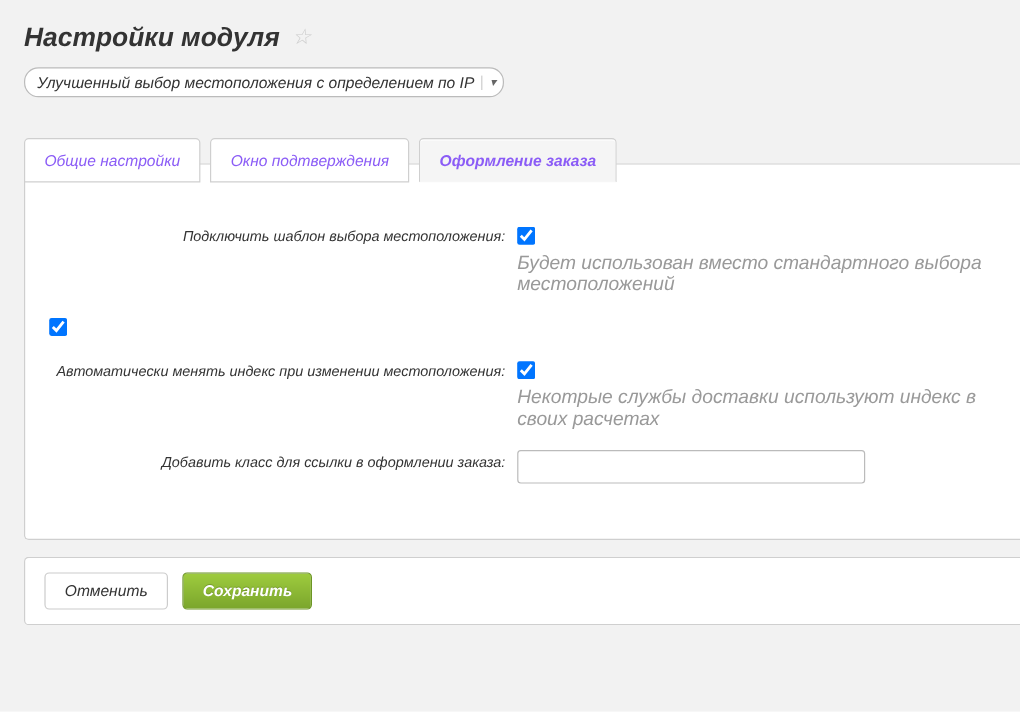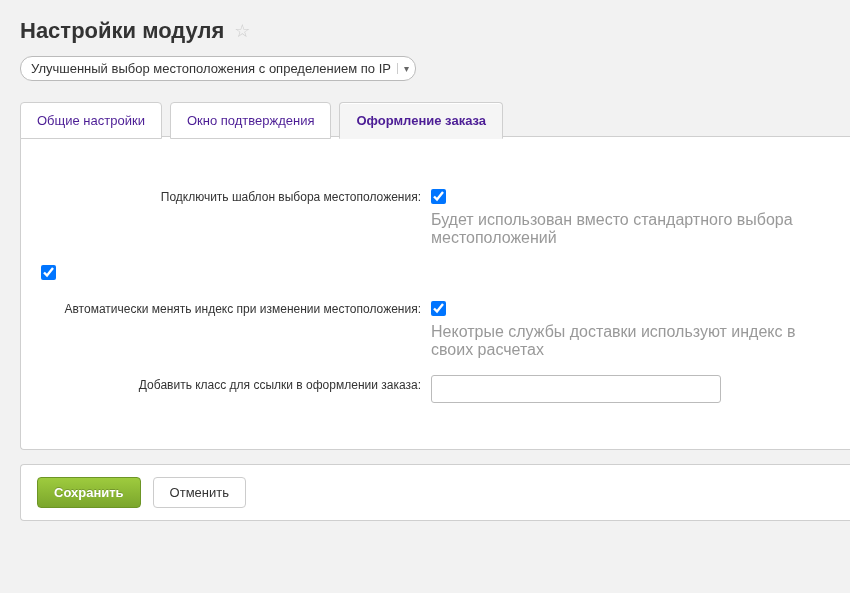--- a/index.html
+++ b/index.html
@@ -1,15 +1,15 @@
 <!DOCTYPE html>
 <html><head>
   <meta charset="utf-8">
   <style>
-    * { box-sizing: border-box; margin: 0; padding: 0; }
+    * { box-sizing: border-box; margin: 0; padding: 0; font-style: italic; }
     body {
       font-family: Arial, Helvetica, sans-serif;
       background: #f2f2f2;
       font-size: 13px;
       color: #333;
       width: 850px;
       height: 593px;
       overflow: hidden;
     }
     .page-header {
@@ -55,24 +55,24 @@
       padding: 0 20px;
       align-items: flex-end;
     }
     .tab {
       background: #fff;
       border: 1px solid #cfcfcf;
       border-bottom: 1px solid #cfcfcf;
       border-radius: 4px 4px 0 0;
       padding: 10px 16px;
       font-size: 13px;
-      color: #4c1d95;
+      color: #8b5cf6;
       cursor: pointer;
       position: relative;
-      top: 3px;
+      top: 16px;
     }
     .tab.active {
       background: #f5f5f5;
       border: 1px solid #cfcfcf;
       border-bottom: 1px solid #f5f5f5;
       font-weight: bold;
       box-shadow: inset 0 1px 0 #fff;
     }
     .panel {
       margin: 0 0 0 20px;
@@ -198,15 +198,15 @@
   <div class="form-row">
     <div class="form-label">Добавить класс для ссылки в оформлении заказа:</div>
     <div class="form-field">
       <input type="text" class="text-input" value="" style="">
     </div>
   </div>
 
 </div>
 
 <div class="actions">
+  <button class="btn btn-secondary">Отменить</button>
   <button class="btn btn-primary">Сохранить</button>
-  <button class="btn btn-secondary">Отменить</button>
 </div>
 
 </body></html>

